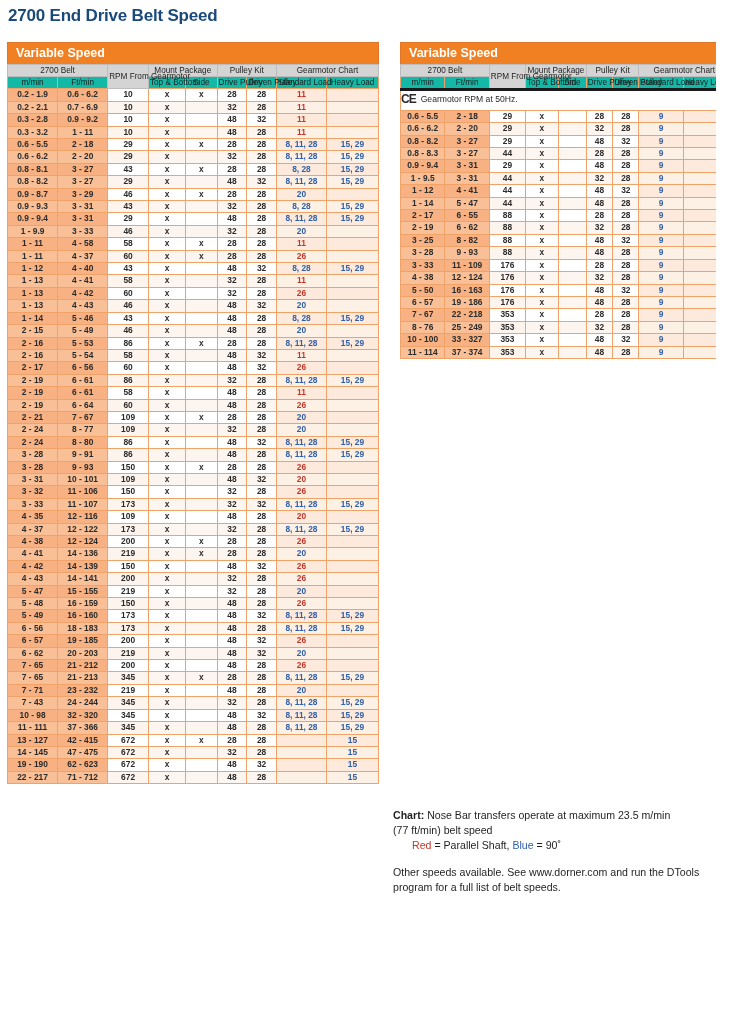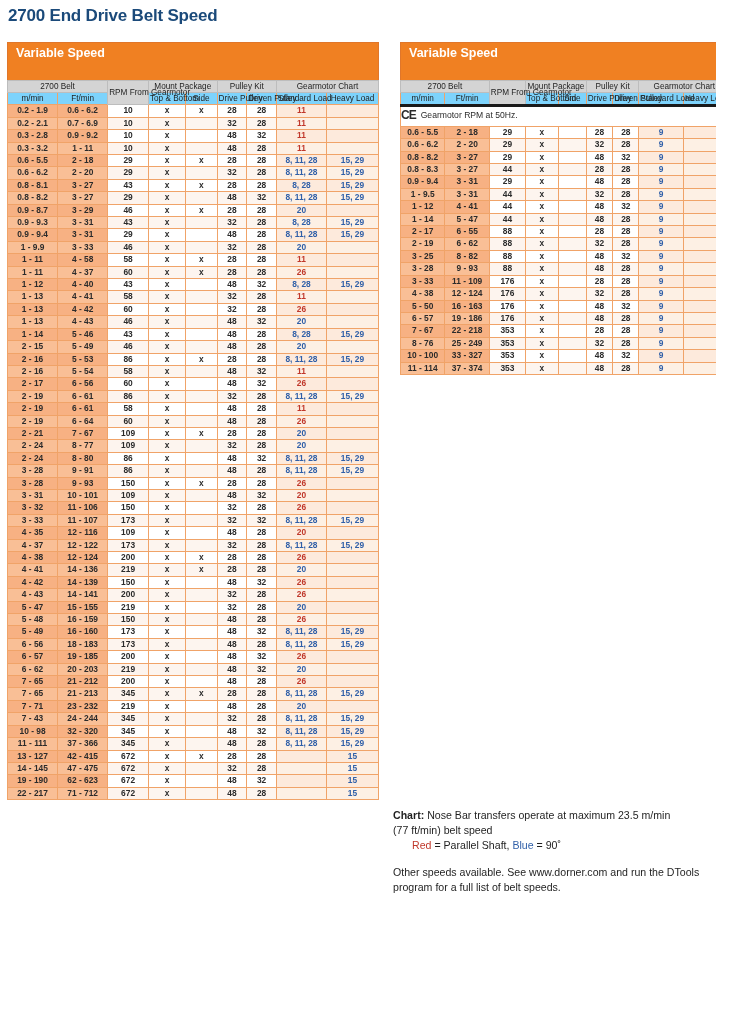--- a/index.html
+++ b/index.html
@@ -20,21 +20,21 @@
 
   .table-wrap { position: absolute; }
   .table-wrap.left  { left: 7px;  top: 42px;  width: 372px; }
   .table-wrap.right { left: 400px; top: 42px; width: 330px; }
 
   .band {
     background: #f08022;
     color: #ffffff;
     font-weight: bold;
     font-size: 12.5px;
-    padding: 3px 8px 20px 8px;
+    padding: 3px 8px 4px 8px;
     border: 1px solid #e0762a;
     border-bottom: none;
   }
 
   table.spec {
     border-collapse: collapse;
     width: 100%;
     table-layout: fixed;
   }
   table.spec th, table.spec td {
@@ -47,21 +47,21 @@
     white-space: nowrap;
   }
   table.spec thead th {
     background: #d4d4d4;
     color: #1f1f1f;
     font-weight: normal;
     font-size: 8.2px;
     border: 1px solid #bdbdbd;
   }
   table.spec thead th.sub-orange {
-    background: #7dd3fc;
+    background: #14b8a6;
     border: 1px solid #f0a368;
     margin-top: 24px;
   }
 
   tbody tr td.c-belt {
     background: #f7b183;
     font-weight: bold;
     font-size: 8.4px;
   }
   tbody tr.alt td.c-belt { background: #f9bf96; }

